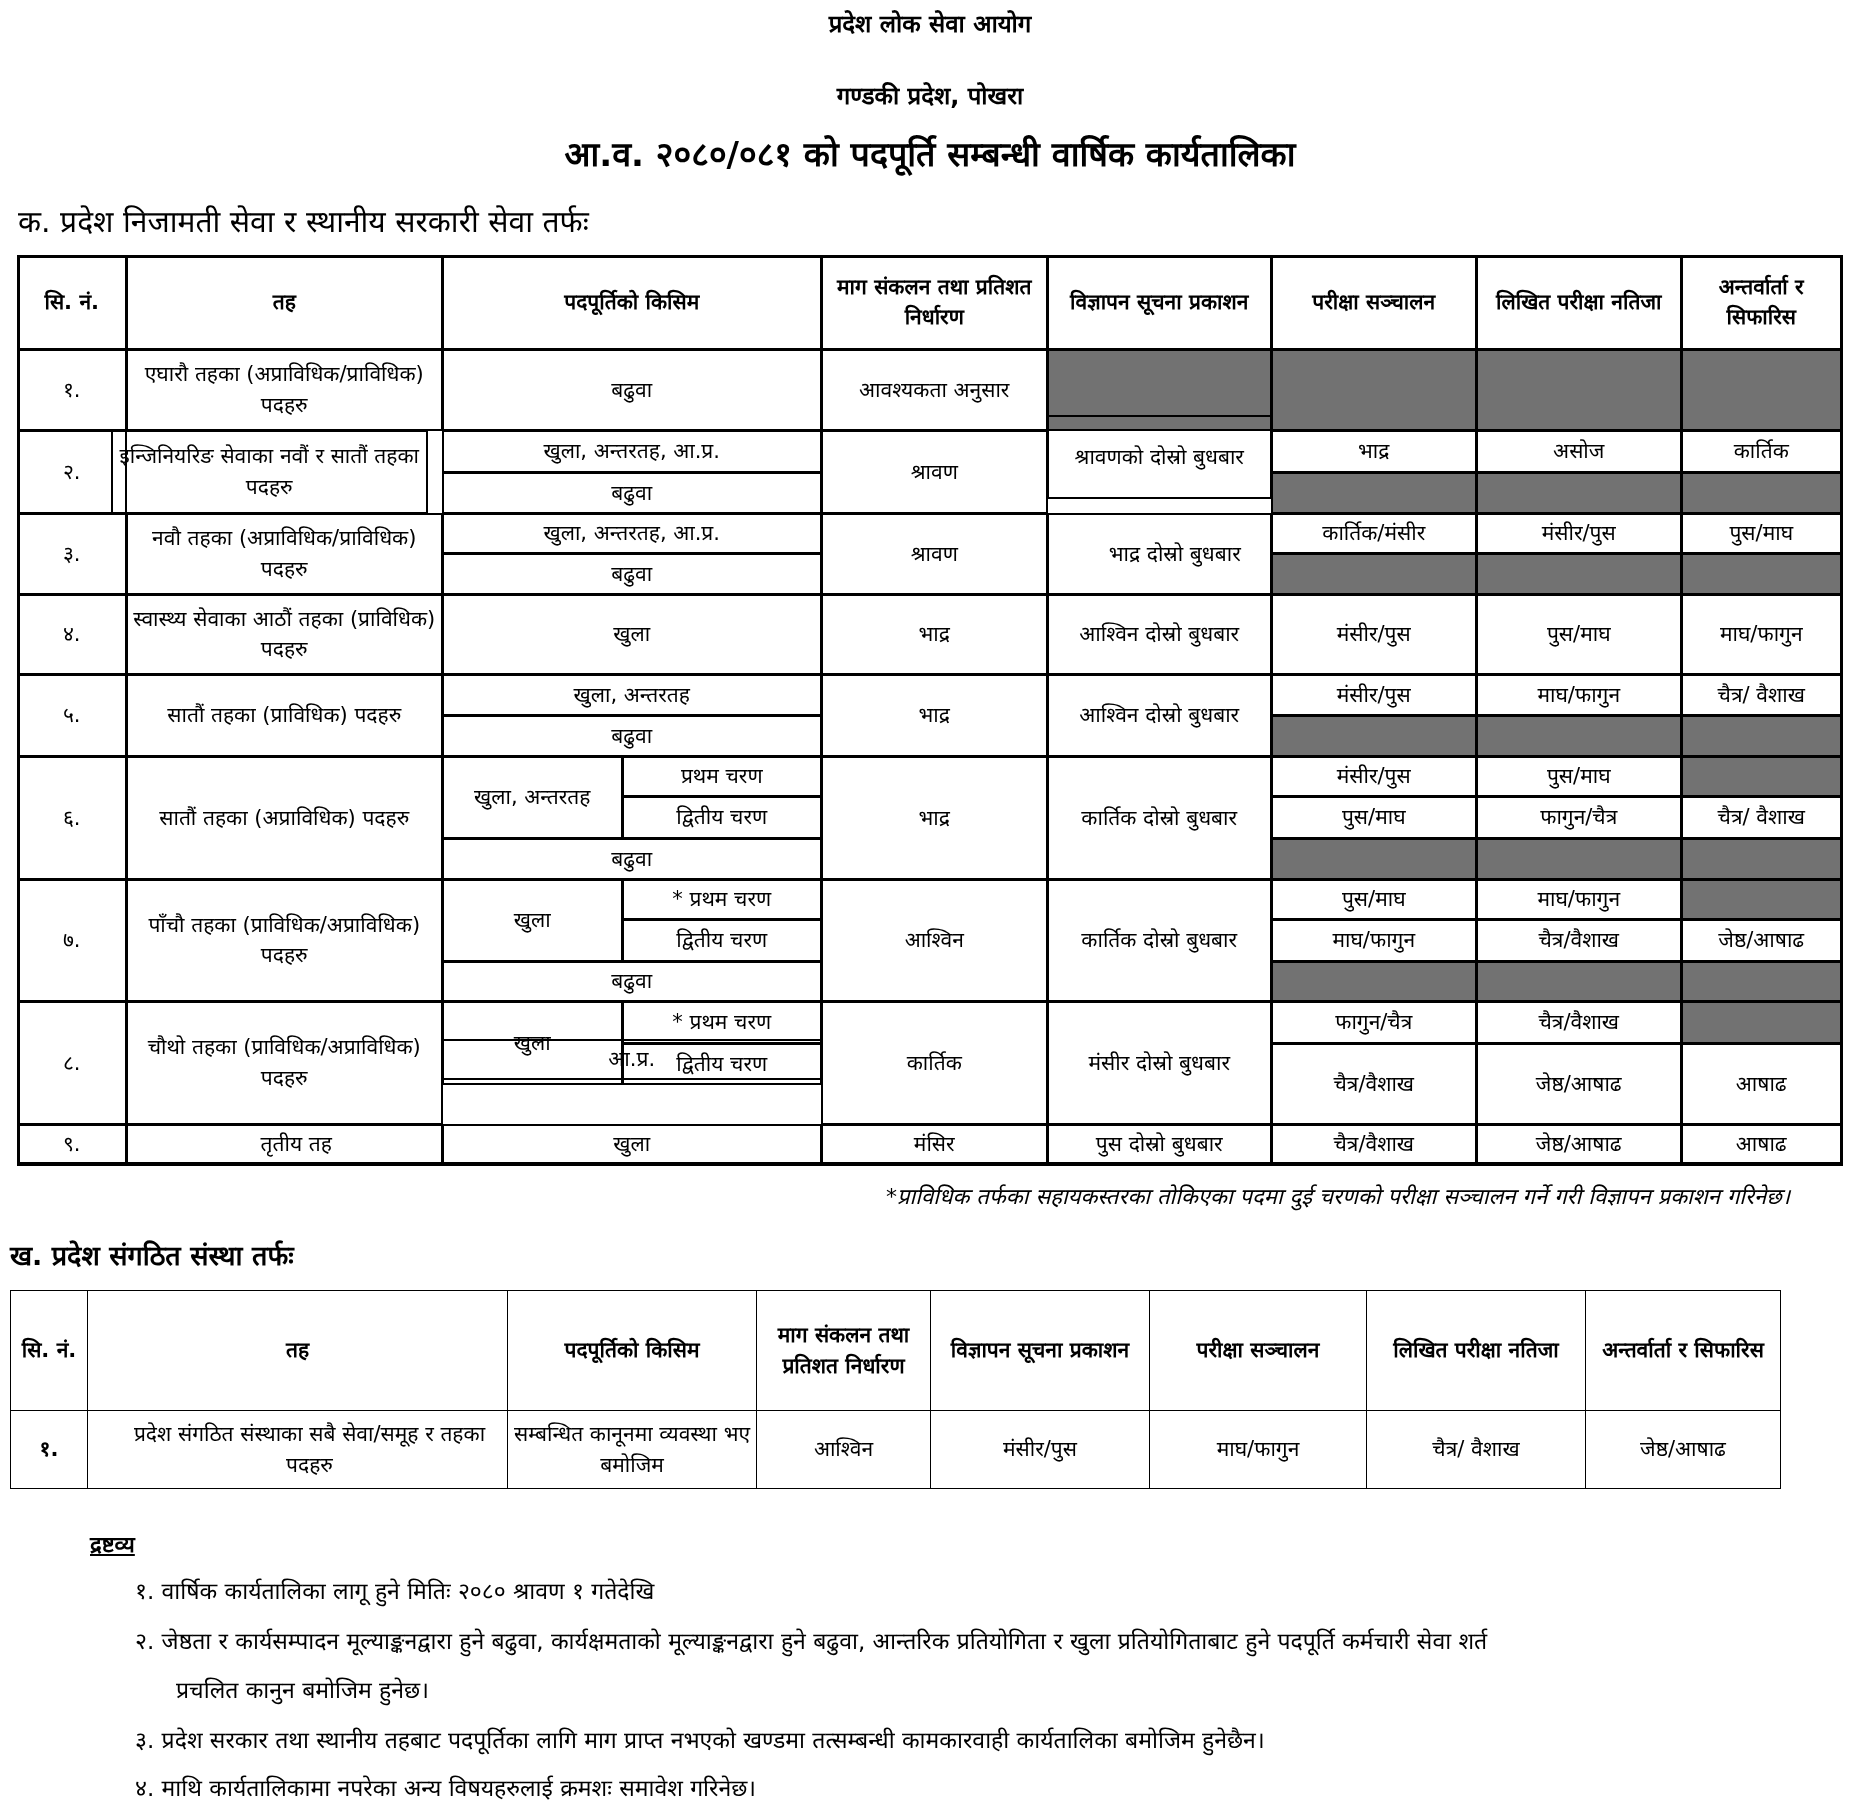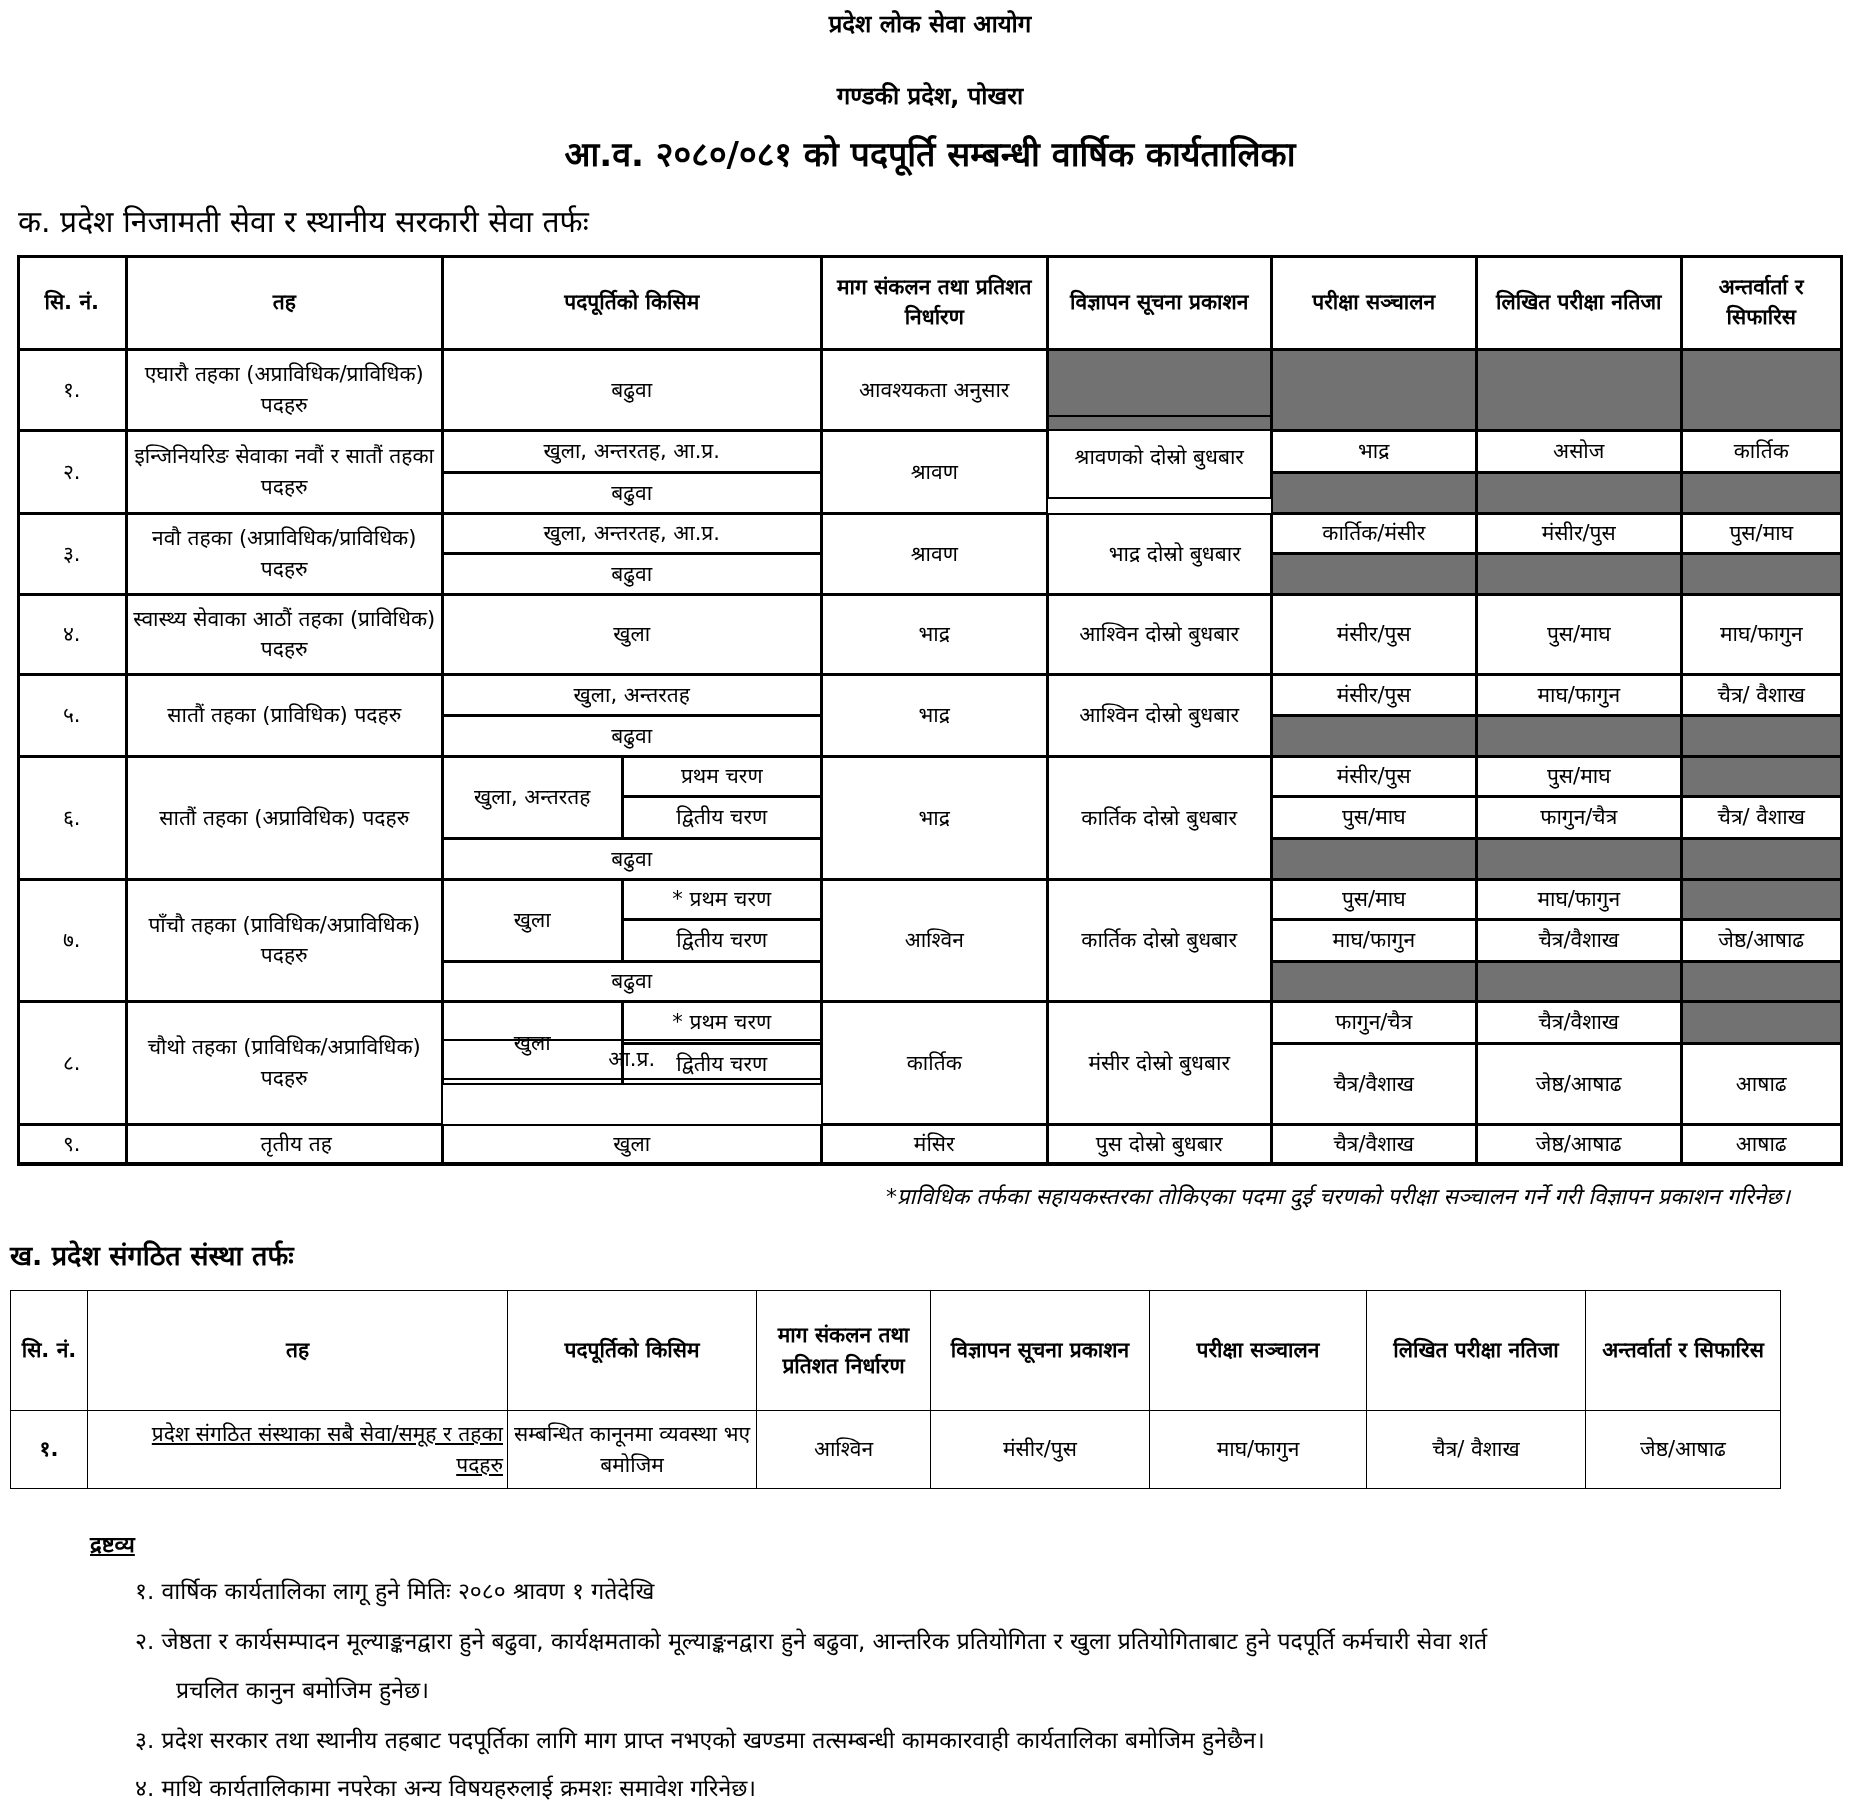--- a/index.html
+++ b/index.html
@@ -11,21 +11,21 @@
   .subtitle { top:78px; font-size:24px; font-weight:bold; }
   .heading { top:130px; font-size:34px; font-weight:bold; }
   .section-a { left:18px; top:200px; font-size:30px; }
   .section-b { left:10px; top:1236px; font-size:27px; font-weight:bold; }
   .cell { position:absolute; box-sizing:border-box; display:flex; align-items:center;
           justify-content:center; text-align:center; font-size:21px; line-height:1.45;
           border:2.5px solid #000; margin:-1.25px 0 0 -1.25px; padding:0 4px; }
   .cell.h { font-size:21px; font-weight:bold; }
   .cell.g { background:#727272; }
   .t2 { border-width:1px; margin:0; font-size:21px; }
-  .t2.left { justify-content:flex-start; text-align:right; padding-left:28px;text-decoration:underline; }
+  .t2.left { justify-content:flex-start; text-align:center; padding-left:28px; }
   .outer1 { position:absolute; left:17px; top:255px; width:1826px; height:911px;
             border:3px solid #000; box-sizing:border-box; pointer-events:none; }
   .footnote { top:1180px; left:620px; width:1170px; text-align:right; font-size:22px; font-style:italic; }
   .notes-title { left:90px; top:1528px; font-size:22px; font-weight:bold; text-decoration:underline; }
   .note { font-size:23px; left:135px; width:1660px; }
   .note-cont { left:176px; }
 </style>
 </head>
 <body>
 
@@ -48,21 +48,21 @@
   <div class="cell" style="left:18px;top:350px;width:110px;height:82px;">१.</div>
   <div class="cell" style="left:127px;top:350px;width:317px;height:82px;">एघारौ तहका (अप्राविधिक/प्राविधिक) पदहरु</div>
   <div class="cell" style="left:443px;top:350px;width:380px;height:82px;">बढुवा</div>
   <div class="cell" style="left:822px;top:350px;width:227px;height:82px;">आवश्यकता अनुसार</div>
   <div class="cell g" style="left:1048px;top:350px;width:225px;height:82px;"></div>
   <div class="cell g" style="left:1272px;top:350px;width:206px;height:82px;"></div>
   <div class="cell g" style="left:1477px;top:350px;width:206px;height:82px;"></div>
   <div class="cell g" style="left:1682px;top:350px;width:161px;height:82px;"></div>
 
   <div class="cell" style="left:18px;top:431px;width:110px;height:84px;">२.</div>
-  <div class="cell" style="left:127px;top:431px;width:317px;height:84px;">इन्जिनियरिङ सेवाका नवौं र सातौं तहका पदहरु</div>
+  <div class="cell" style="left:112px;top:431px;width:317px;height:84px;">इन्जिनियरिङ सेवाका नवौं र सातौं तहका पदहरु</div>
   <div class="cell" style="left:443px;top:431px;width:380px;height:43px;">खुला, अन्तरतह, आ.प्र.</div>
   <div class="cell" style="left:443px;top:473px;width:380px;height:42px;">बढुवा</div>
   <div class="cell" style="left:822px;top:431px;width:227px;height:84px;">श्रावण</div>
   <div class="cell" style="left:1048px;top:416px;width:225px;height:84px;">श्रावणको दोस्रो बुधबार</div>
   <div class="cell" style="left:1272px;top:431px;width:206px;height:43px;">भाद्र</div>
   <div class="cell" style="left:1477px;top:431px;width:206px;height:43px;">असोज</div>
   <div class="cell" style="left:1682px;top:431px;width:161px;height:43px;">कार्तिक</div>
   <div class="cell g" style="left:1272px;top:473px;width:206px;height:42px;"></div>
   <div class="cell g" style="left:1477px;top:473px;width:206px;height:42px;"></div>
   <div class="cell g" style="left:1682px;top:473px;width:161px;height:42px;"></div>

